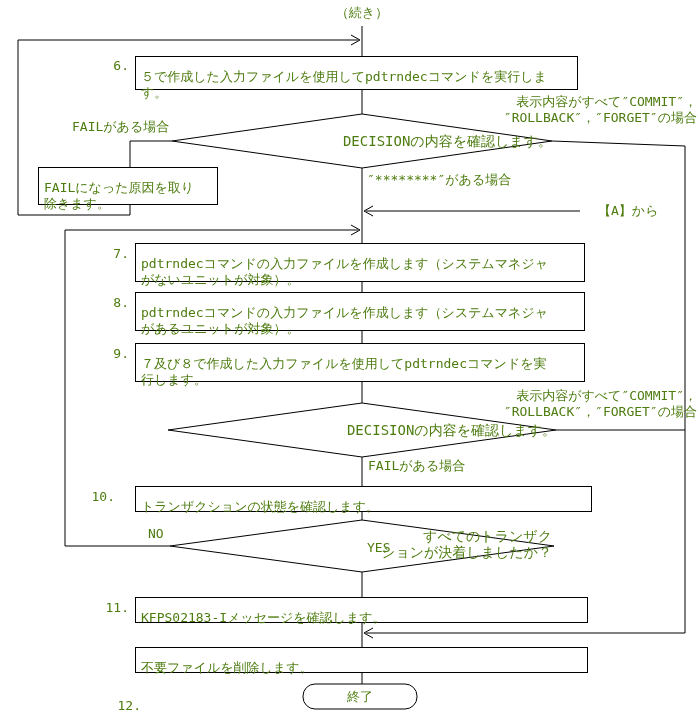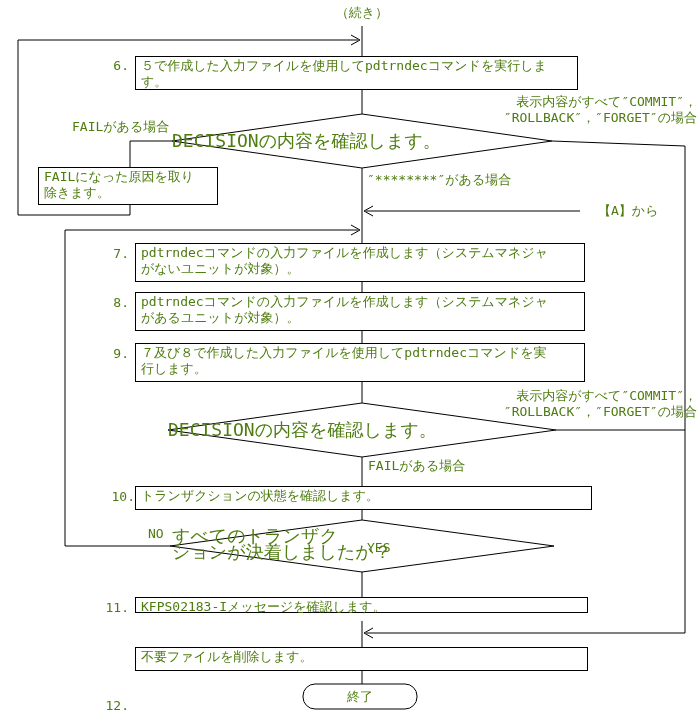--- a/index.html
+++ b/index.html
@@ -9,28 +9,28 @@
     color:#4d7c0f;overflow:hidden;
   }
   #stage svg{position:absolute;left:0;top:0;}
   .lbl{
     position:absolute;font-size:13px;line-height:16px;white-space:pre-line;
   }
   .lbl.right{text-align:right;}
   .lbl.center{text-align:center;}
   .proc{
     position:absolute;background:#fff;border:1px solid #000;
-    font-size:13px;line-height:16px;padding:1px 5px;white-space:pre-line;
+    font-size:13px;line-height:16px;padding:12px 5px;white-space:pre-line;
     box-sizing:border-box;
   }
   .stepnum{
     position:absolute;font-size:13px;line-height:16px;width:32px;text-align:right;
   }
   .dmd-text{
-    position:absolute;font-size:18px;line-height:16px;text-align:left;white-space:pre-line;
+    position:absolute;font-size:14px;line-height:16px;text-align:right;white-space:pre-line;
   }
   .terminal-text{
     position:absolute;font-size:13px;line-height:16px;text-align:center;
   }
 </style>
 </head>
 <body>
 
 <div id="stage">
 
@@ -78,23 +78,23 @@
       <rect x="303" y="684" width="114" height="25" rx="12" ry="12" fill="#fff"></rect>
     </g>
   </svg>
 
   <div class="lbl center" style="left:292px;top:5px;width:140px;">（続き）</div>
 
   <div class="stepnum" style="left:97px;top:58px;">6.</div>
   <div class="stepnum" style="left:97px;top:246px;">7.</div>
   <div class="stepnum" style="left:97px;top:295px;">8.</div>
   <div class="stepnum" style="left:97px;top:346px;">9.</div>
-  <div class="stepnum" style="left:103px;top:489px;">10.</div>
+  <div class="stepnum" style="left:83px;top:489px;">10.</div>
   <div class="stepnum" style="left:97px;top:600px;">11.</div>
-  <div class="stepnum" style="left:97px;top:650px;margin-top:48px;">12.</div>
+  <div class="stepnum" style="left:109px;top:650px;margin-top:48px;">12.</div>
 
   <div class="proc" style="left:135px;top:56px;width:443px;height:34px;">５で作成した入力ファイルを使用してpdtrndecコマンドを実行しま
 す。</div>
   <div class="proc" style="left:135px;top:243px;width:450px;height:39px;">pdtrndecコマンドの入力ファイルを作成します（システムマネジャ
 がないユニットが対象）。</div>
   <div class="proc" style="left:135px;top:292px;width:450px;height:39px;">pdtrndecコマンドの入力ファイルを作成します（システムマネジャ
 があるユニットが対象）。</div>
   <div class="proc" style="left:135px;top:343px;width:450px;height:39px;">７及び８で作成した入力ファイルを使用してpdtrndecコマンドを実
 行します。</div>
   <div class="proc" style="left:126px;top:486px;width:457px;height:24px;margin-left:9px;">トランザクションの状態を確認します。</div>

